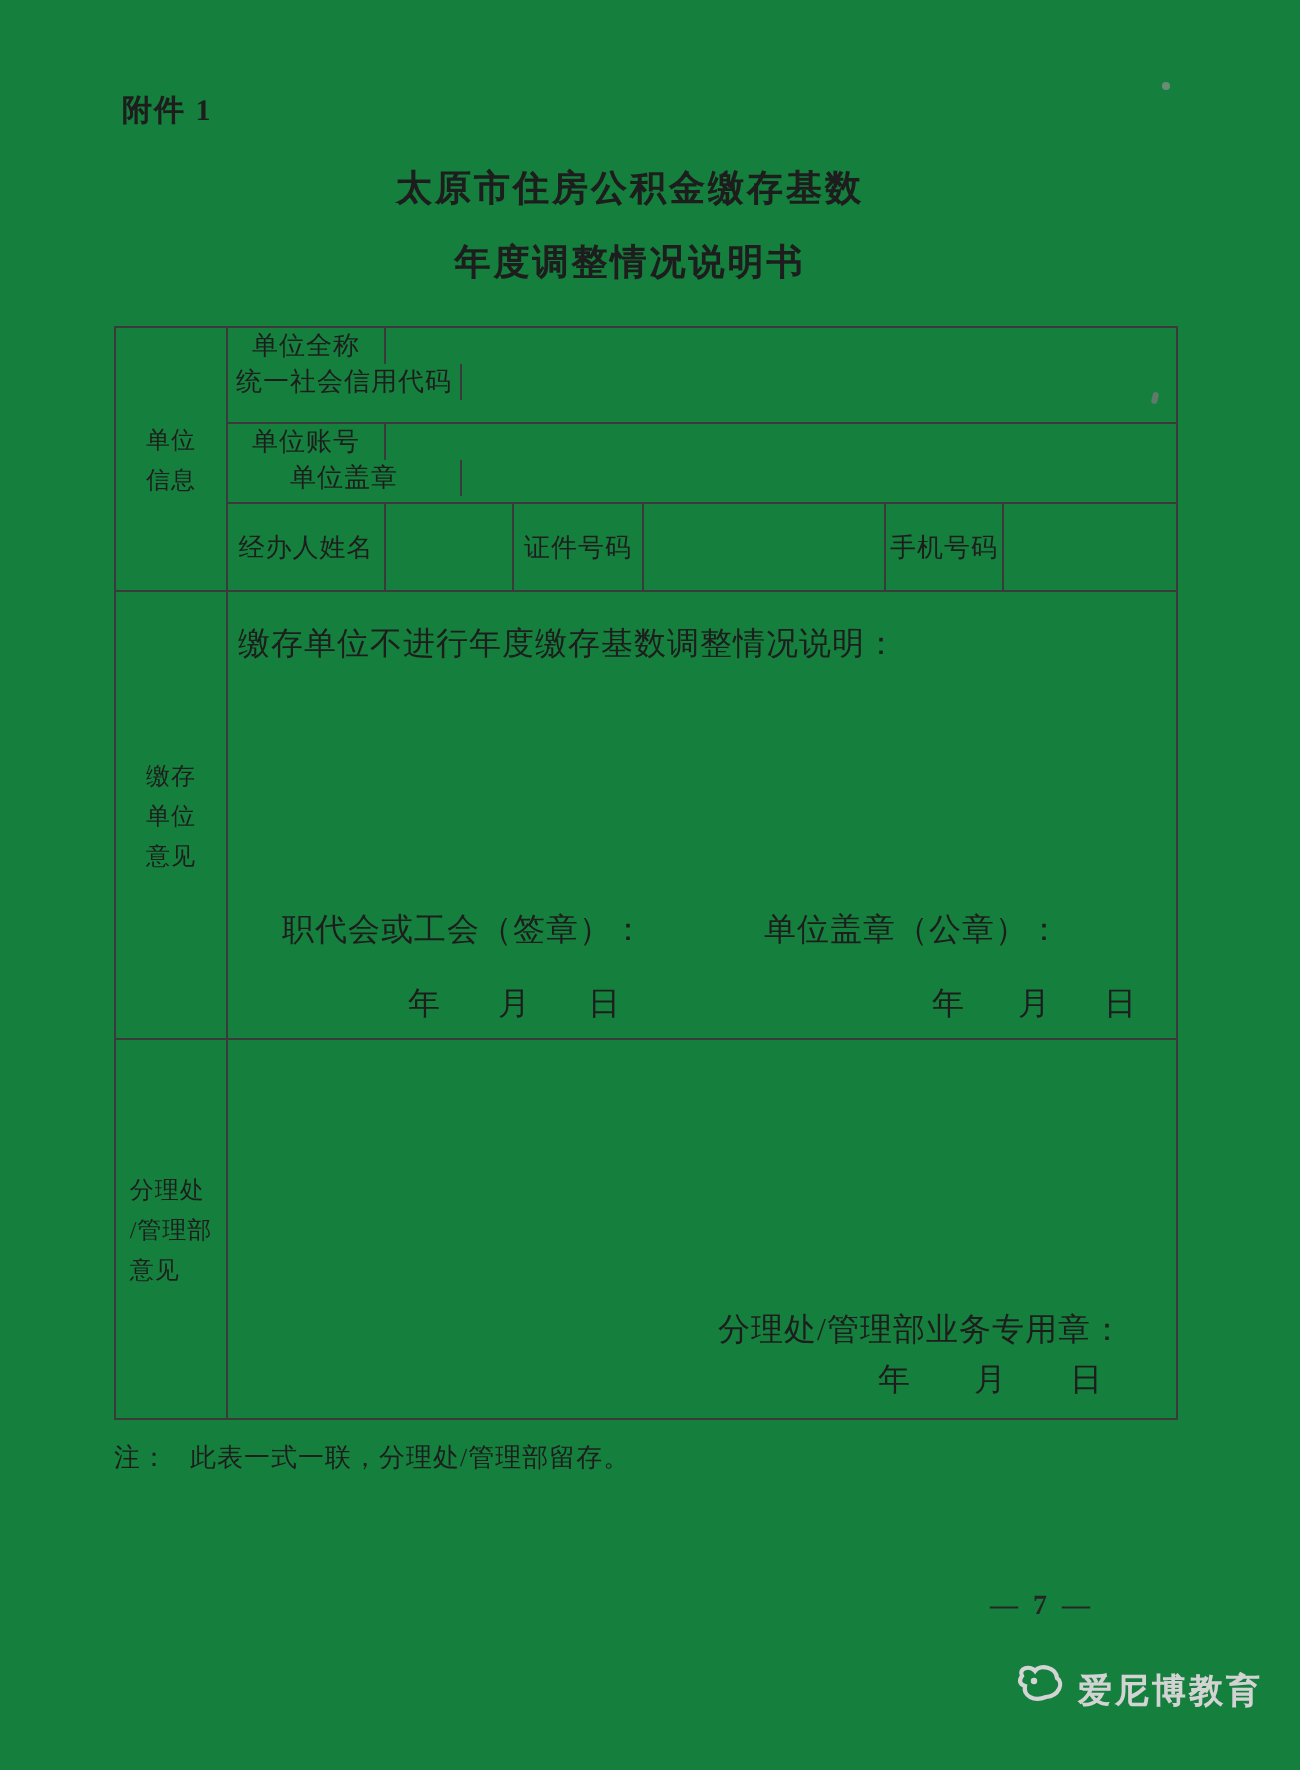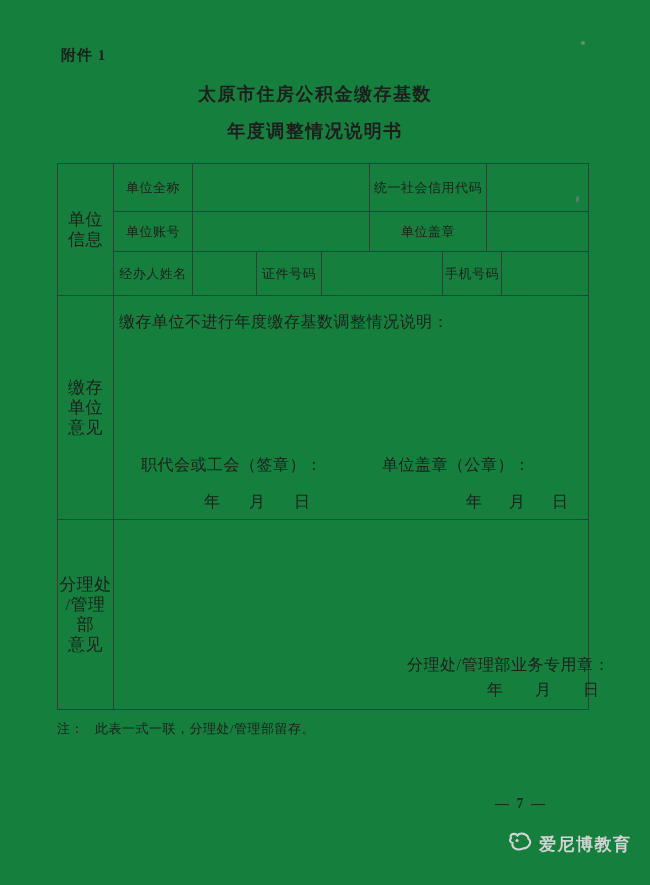--- a/index.html
+++ b/index.html
@@ -11,27 +11,27 @@
   .attachment{position:absolute;left:61px;top:46px;font-size:15px;font-weight:bold;letter-spacing:1px;}
   .title{position:absolute;left:0;top:76px;width:630px;text-align:center;
     font-size:18px;font-weight:bold;line-height:37px;letter-spacing:1.5px;}
   
   .form-table{position:absolute;left:57px;top:163px;width:532px;height:547px;
     border:1.6px solid #3a3a3a;box-sizing:border-box;display:flex;flex-direction:column;}
   .sec{display:flex;box-sizing:border-box;min-height:0;}
   .sec-2,.sec-3{border-top:1.5px solid #3a3a3a;}
   .sec-1{height:131px;flex:none;}
   .sec-2{height:224px;flex:none;}
-  .sec-3{flex:1;gap:48px;}
+  .sec-3{flex:1;}
   .sec-head{flex:none;width:56px;border-right:1.4px solid #3a3a3a;box-sizing:border-box;
-    display:flex;align-items:center;justify-content:center;text-align:center;
-    font-size:17px;line-height:20px;white-space:pre-line;letter-spacing:0.5px;}
+    display:flex;align-items:center;justify-content:center;text-align:left;
+    font-size:12px;line-height:20px;white-space:pre-line;letter-spacing:0.5px;}
   .sec-body{flex:1;position:relative;display:flex;flex-direction:column;min-width:0;}
   .irow{display:flex;box-sizing:border-box;min-height:0;}
-  .irow.bb{border-bottom:1.4px solid #3a3a3a;}
+  .irow.bb{border-bottom:1.4px solid #3a3a3a;flex-direction:column;}
   .r1{height:48px;flex:none;}
   .r2{height:40px;flex:none;}
   .r3{flex:1;}
   .cell{box-sizing:border-box;display:flex;align-items:center;justify-content:center;
     font-size:13px;letter-spacing:0.5px;text-align:center;min-width:0;}
   .cell.lined{border-right:1.4px solid #3a3a3a;}
   .w79{width:79px;flex:none;}
   .w177{width:177px;flex:none;}
   .w117{width:117px;flex:none;}
   .w64{width:64px;flex:none;}

